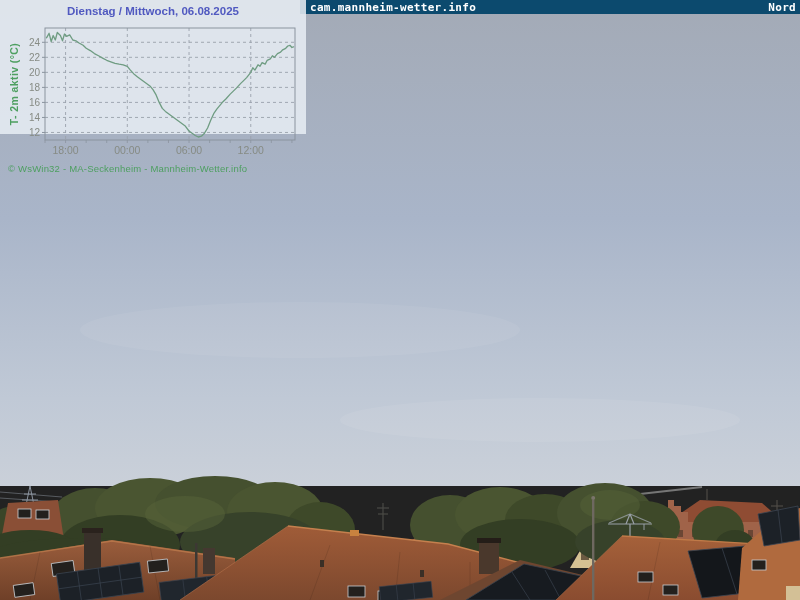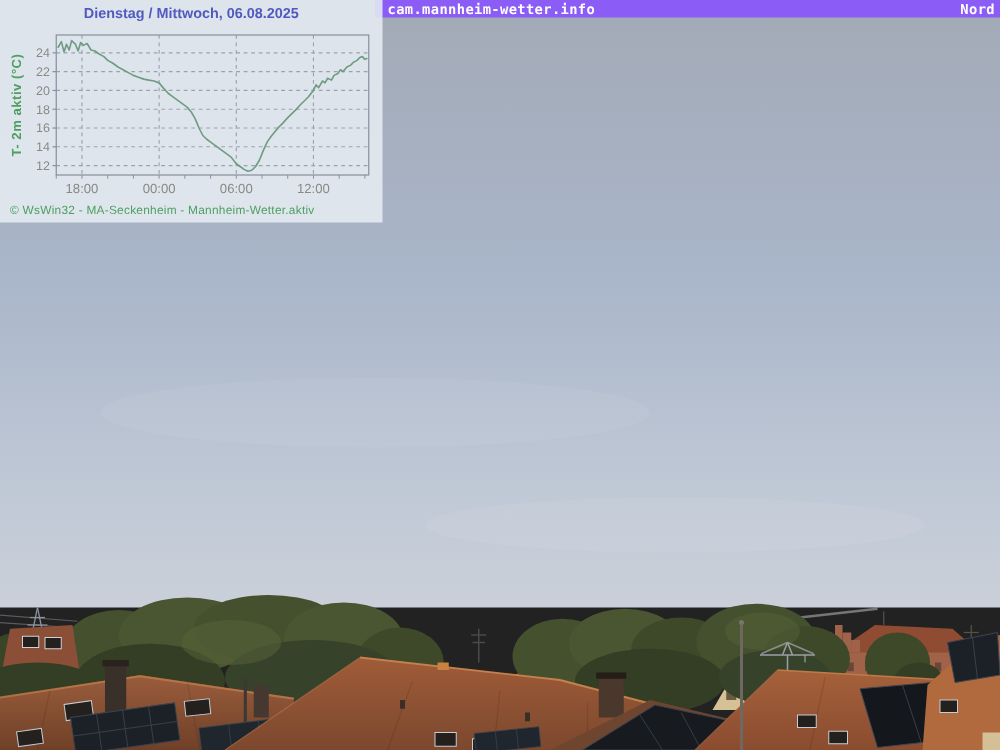--- a/index.html
+++ b/index.html
@@ -6,21 +6,21 @@
   #stage{position:relative;width:800px;height:600px;overflow:hidden;
          font-family:"Liberation Sans","DejaVu Sans",sans-serif;}
   #scene{position:absolute;left:0;top:0;width:800px;height:600px;display:block;}
   
   #topbar{position:absolute;left:300px;top:0;width:500px;height:14px;
           display:flex;align-items:center;justify-content:space-between;
           padding:0 4px 0 10px;box-sizing:border-box;
           font-family:"DejaVu Sans Mono","Liberation Mono",monospace;
           font-weight:bold;font-size:11px;letter-spacing:.3px;white-space:nowrap;}
   
-  #chart-panel{position:absolute;left:0;top:0;width:306px;height:178px;}
+  #chart-panel{position:absolute;left:0;top:0;width:306px;height:134px;}
   #chart-title{position:absolute;left:0;top:5px;width:100%;text-align:center;
                font-size:11.5px;font-weight:bold;}
   #chart-ylabel{position:absolute;left:-61px;top:78px;width:150px;text-align:center;
                 transform:rotate(-90deg);font-size:10.5px;font-weight:bold;
                 letter-spacing:.4px;}
   #chart-credit{position:absolute;left:8px;top:163px;font-size:9.5px;letter-spacing:.2px;}
   #chart-svg{position:absolute;left:0;top:0;font-family:"Liberation Sans","DejaVu Sans",sans-serif;}
 </style>
 </head>
 <body>
@@ -237,21 +237,21 @@
       <rect x="786" y="586" width="14" height="14" fill="#d3c096"></rect>
       <rect x="752" y="560" width="14" height="10" fill="#23201d" stroke="#c8cdd2" stroke-width="0.8"></rect>
     </g>
 
     <g>
       <rect x="592" y="500" width="2.4" height="100" fill="#6e6860"></rect>
       <circle cx="593.2" cy="498" r="2" fill="#7a746b"></circle>
     </g>
   </svg>
 
-  <div id="topbar" style="background: #8b5cf6; color: rgb(255, 255, 255); gap: 24px;">
+  <div id="topbar" style="background: #0c4a6e; color: rgb(255, 255, 255); gap: 24px;">
     <span>cam.mannheim-wetter.info</span>
     <span>Nord</span>
   </div>
 
   <div id="chart-panel" style="background: rgba(230, 236, 243, 0.88);">
     <div id="chart-title" style="color: rgb(80, 89, 192);">Dienstag / Mittwoch, 06.08.2025</div>
     <svg id="chart-svg" width="306" height="160">
         <line x1="45" y1="132.48322147651007" x2="295" y2="132.48322147651007" stroke="#9aa2ac" stroke-width="0.9" stroke-dasharray="3,3"></line>
         <line x1="42" y1="132.48322147651007" x2="45" y2="132.48322147651007" stroke="#8a939e"></line>
         <text x="40" y="135.98322147651007" text-anchor="end" fill="#868b84" font-size="10">12</text>
@@ -291,16 +291,16 @@
         <line x1="189.03292181069958" y1="140" x2="189.03292181069958" y2="143" stroke="#8a939e" stroke-width="0.8"></line>
         <line x1="209.6090534979424" y1="140" x2="209.6090534979424" y2="143" stroke="#8a939e" stroke-width="0.8"></line>
         <line x1="230.18518518518516" y1="140" x2="230.18518518518516" y2="143" stroke="#8a939e" stroke-width="0.8"></line>
         <line x1="250.76131687242798" y1="140" x2="250.76131687242798" y2="143" stroke="#8a939e" stroke-width="0.8"></line>
         <line x1="271.33744855967075" y1="140" x2="271.33744855967075" y2="143" stroke="#8a939e" stroke-width="0.8"></line>
         <line x1="291.91358024691357" y1="140" x2="291.91358024691357" y2="143" stroke="#8a939e" stroke-width="0.8"></line>
         <rect x="45" y="28" width="250" height="112" fill="none" stroke="#8a939e"></rect>
         <polyline points="46.5,37.8 49.1,33.3 51.2,41.5 53.2,35.5 55.3,40.0 57.3,32.5 60.4,35.5 62.5,40.8 64.5,34.0 66.6,36.3 69.7,34.8 72.8,40.0 75.9,40.8 79.0,43.0 83.1,45.3 86.2,48.3 90.3,50.6 94.4,53.6 98.5,55.8 102.6,58.1 106.7,60.3 110.8,61.8 115.0,63.3 119.1,64.1 123.2,64.8 127.3,66.3 130.4,70.1 134.5,74.6 137.6,76.9 141.7,79.9 145.8,82.9 149.9,85.9 153.0,89.6 156.1,94.9 159.2,102.4 162.3,108.4 165.4,111.4 168.5,113.7 172.6,116.7 176.7,119.7 180.8,122.7 184.9,125.7 189.0,131.0 192.1,133.2 195.2,135.5 198.3,137.0 201.4,136.2 204.5,133.2 207.6,128.0 210.6,120.5 213.7,113.7 216.8,109.2 219.9,105.4 223.0,101.7 226.1,98.7 230.2,94.1 233.3,91.1 236.4,88.1 240.5,83.6 243.6,80.6 246.6,77.6 250.8,72.3 252.8,67.8 254.9,70.1 258.0,64.8 260.0,66.3 262.1,62.6 265.2,64.1 267.2,60.3 270.3,58.8 272.4,55.8 274.4,57.3 277.5,53.6 280.6,52.1 282.7,49.8 285.7,48.3 287.8,46.0 289.9,45.3 291.9,47.5 293.5,46.8" fill="none" stroke="#6f9c82" stroke-width="1.3" stroke-linejoin="round" stroke-linecap="round"></polyline>
       </svg>
     <div id="chart-ylabel" style="color: rgb(77, 159, 96);">T- 2m aktiv  (°C)</div>
-    <div id="chart-credit" style="color: rgb(77, 159, 96);">© WsWin32 - MA-Seckenheim - Mannheim-Wetter.aktiv</div>
+    <div id="chart-credit" style="color: rgb(77, 159, 96);">© WsWin32 - MA-Seckenheim - Mannheim-Wetter.info</div>
   </div>
 
 </div>
 
 </body></html>

